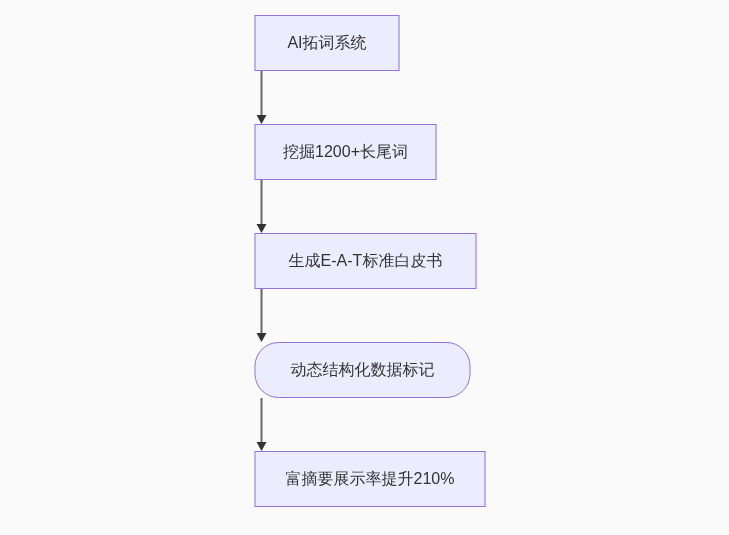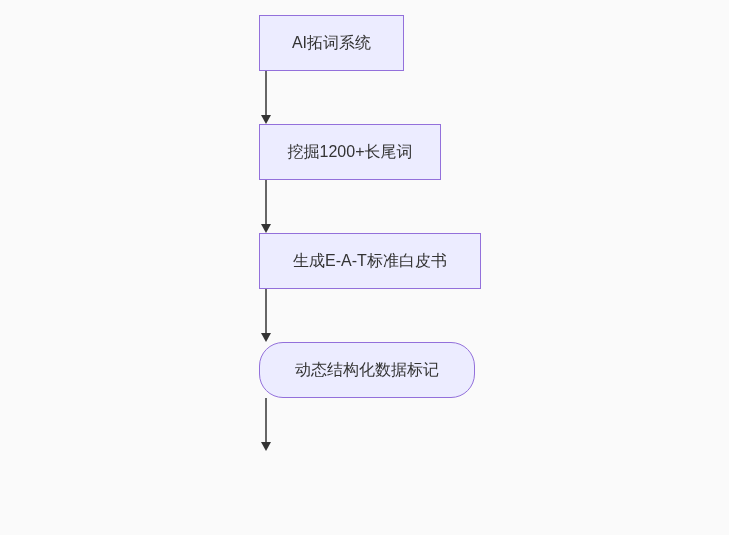--- a/index.html
+++ b/index.html
@@ -107,15 +107,18 @@
 
     <div class="node w4">
       <span>动态结构化数据标记</span>
     </div>
 
     <div class="edge">
       <div class="line"></div>
       <div class="head"></div>
     </div>
 
+    <div class="node w5">
+      <span>富摘要展示率提升210%</span>
+    </div>
 
   </div>
 </div>
 
 </body></html>

